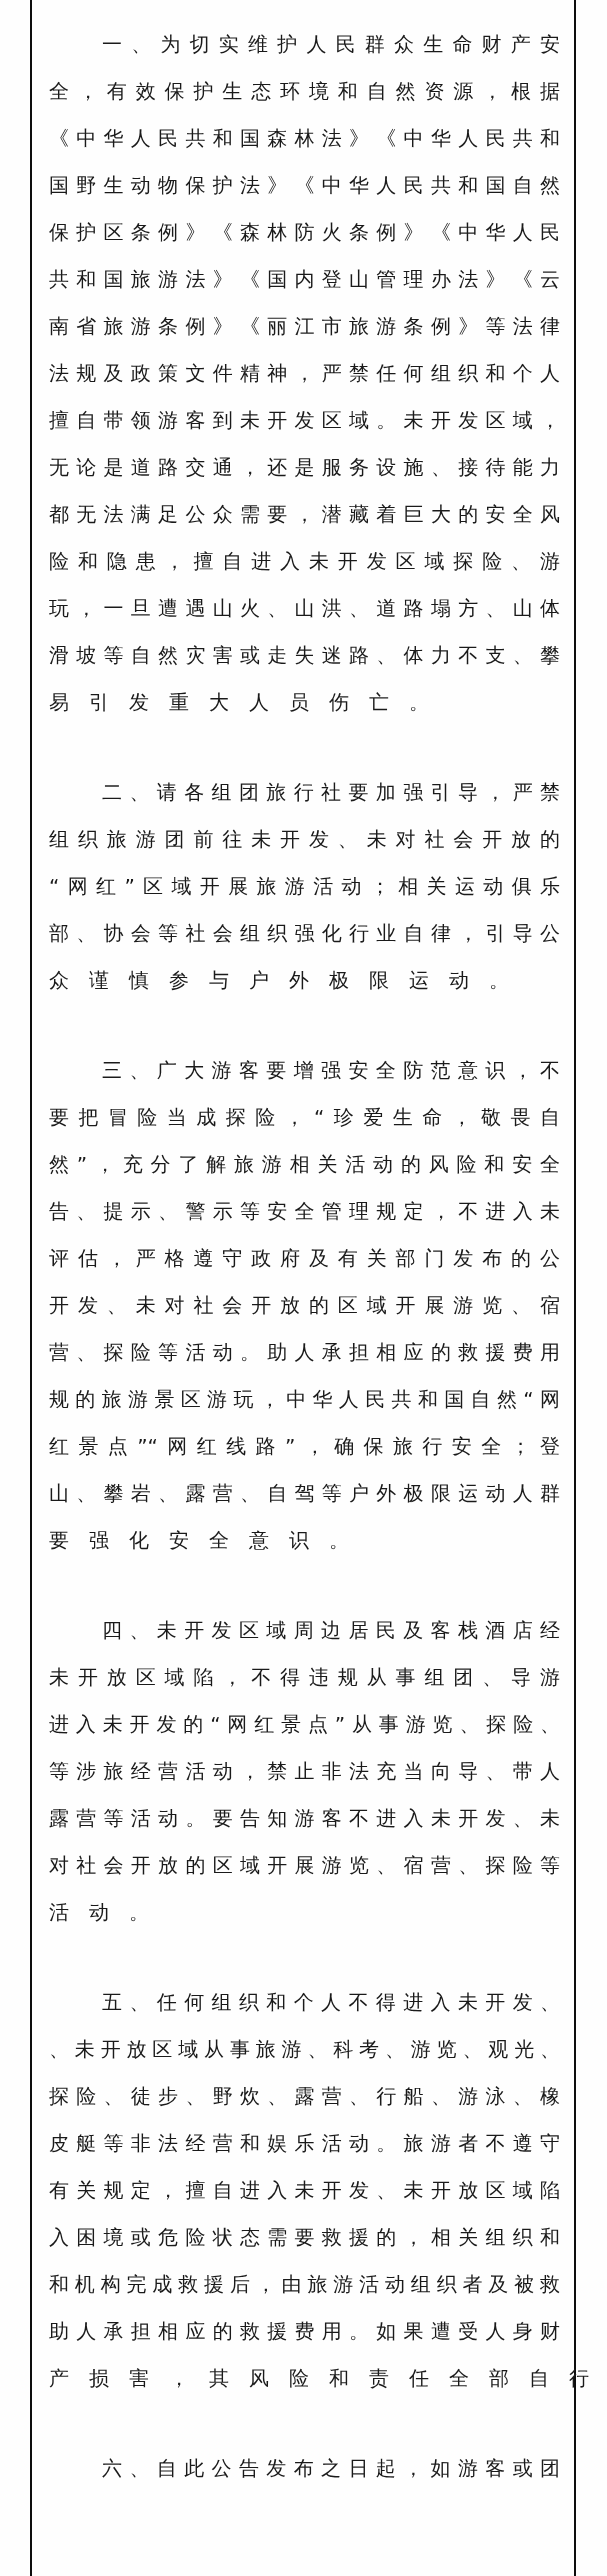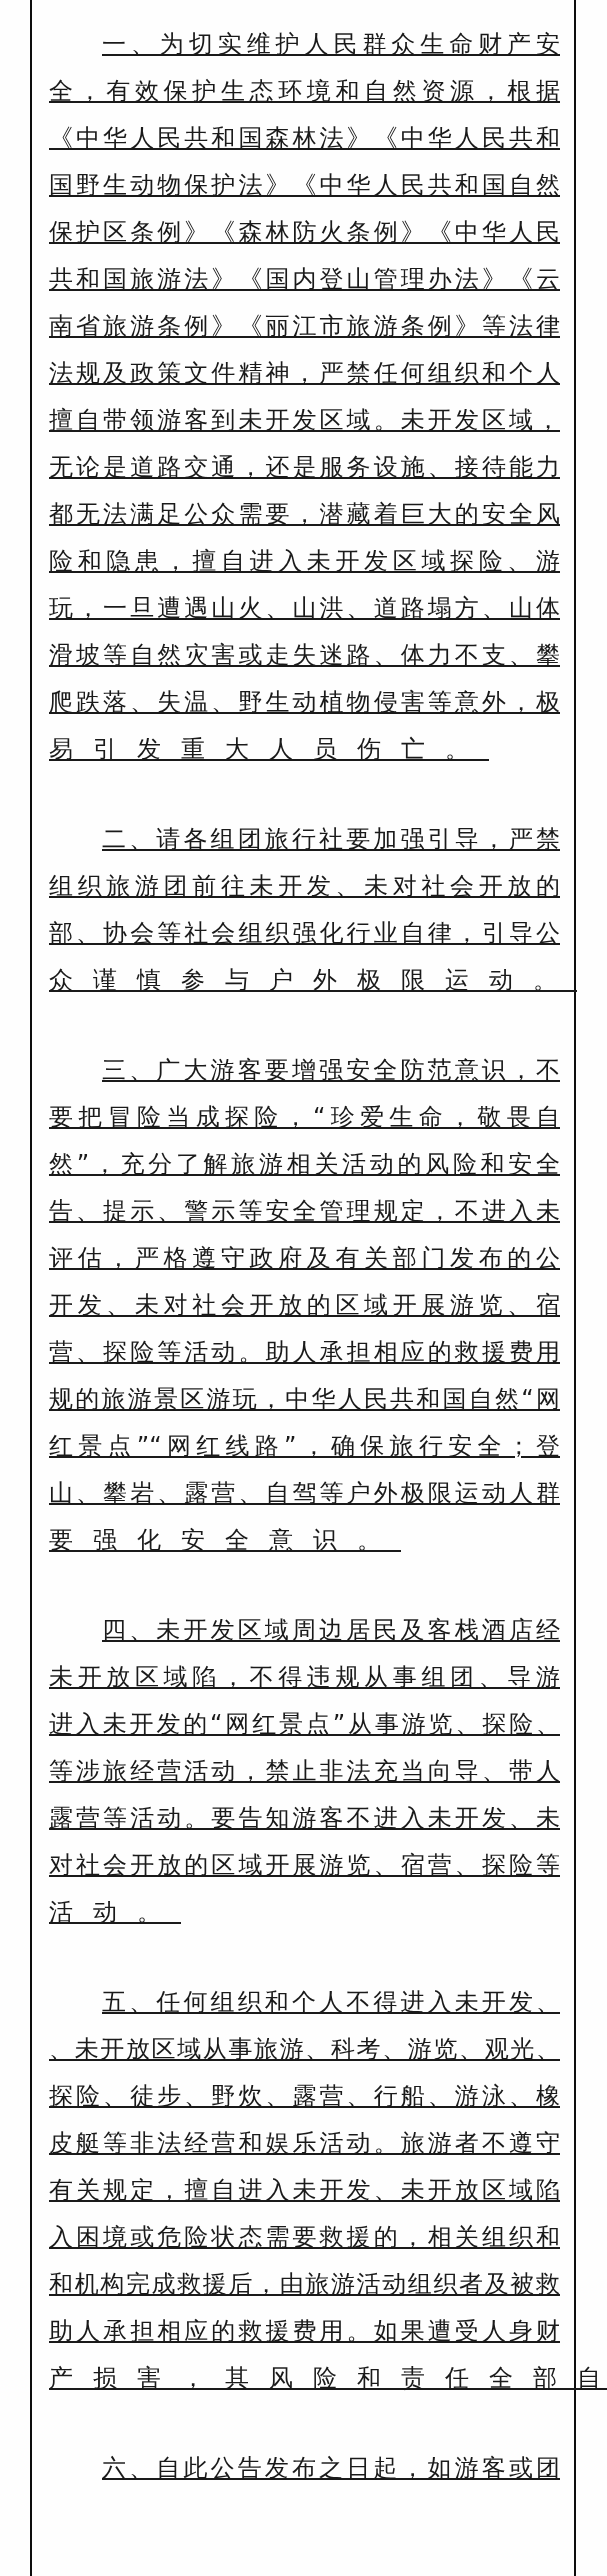--- a/index.html
+++ b/index.html
@@ -38,26 +38,25 @@
     left: 49px;
     top: 20.6px;
     width: 511px;
   }
   .para {
     margin: 0 0 43px 0;
   }
   .line {
     height: 47px;
     line-height: 47px;
-    font-size: 24px;
+    font-size: 20px;
     white-space: nowrap;
     letter-spacing: 20px;
     text-align: left;
     overflow: visible;
-    text-decoration: underline;
   }
   .line.full {
     text-align: justify;
     text-align-last: justify;
     text-justify: inter-character;
     letter-spacing: 0;
   }
   .line.indent {
     padding-left: 53px;
   }
@@ -78,26 +77,26 @@
         <div class="line full">保护区条例》《森林防火条例》《中华人民</div>
         <div class="line full">共和国旅游法》《国内登山管理办法》《云</div>
         <div class="line full">南省旅游条例》《丽江市旅游条例》等法律</div>
         <div class="line full">法规及政策文件精神，严禁任何组织和个人</div>
         <div class="line full">擅自带领游客到未开发区域。未开发区域，</div>
         <div class="line full">无论是道路交通，还是服务设施、接待能力</div>
         <div class="line full">都无法满足公众需要，潜藏着巨大的安全风</div>
         <div class="line full">险和隐患，擅自进入未开发区域探险、游</div>
         <div class="line full">玩，一旦遭遇山火、山洪、道路塌方、山体</div>
         <div class="line full">滑坡等自然灾害或走失迷路、体力不支、攀</div>
-        <div class="line full">爬跌落、失温、野生动植物侵害等意外，极</div>
         <div class="line">易引发重大人员伤亡。</div>
       </div>
       <div class="para">
         <div class="line full indent">二、请各组团旅行社要加强引导，严禁</div>
         <div class="line full">组织旅游团前往未开发、未对社会开放的</div>
+        <div class="line full">“网红”区域开展旅游活动；相关运动俱乐</div>
         <div class="line full">部、协会等社会组织强化行业自律，引导公</div>
         <div class="line">众谨慎参与户外极限运动。</div>
       </div>
       <div class="para">
         <div class="line full indent">三、广大游客要增强安全防范意识，不</div>
         <div class="line full">要把冒险当成探险，“珍爱生命，敬畏自</div>
         <div class="line full">然”，充分了解旅游相关活动的风险和安全</div>
         <div class="line full">告、提示、警示等安全管理规定，不进入未</div>
         <div class="line full">评估，严格遵守政府及有关部门发布的公</div>
         <div class="line full">开发、未对社会开放的区域开展游览、宿</div>

